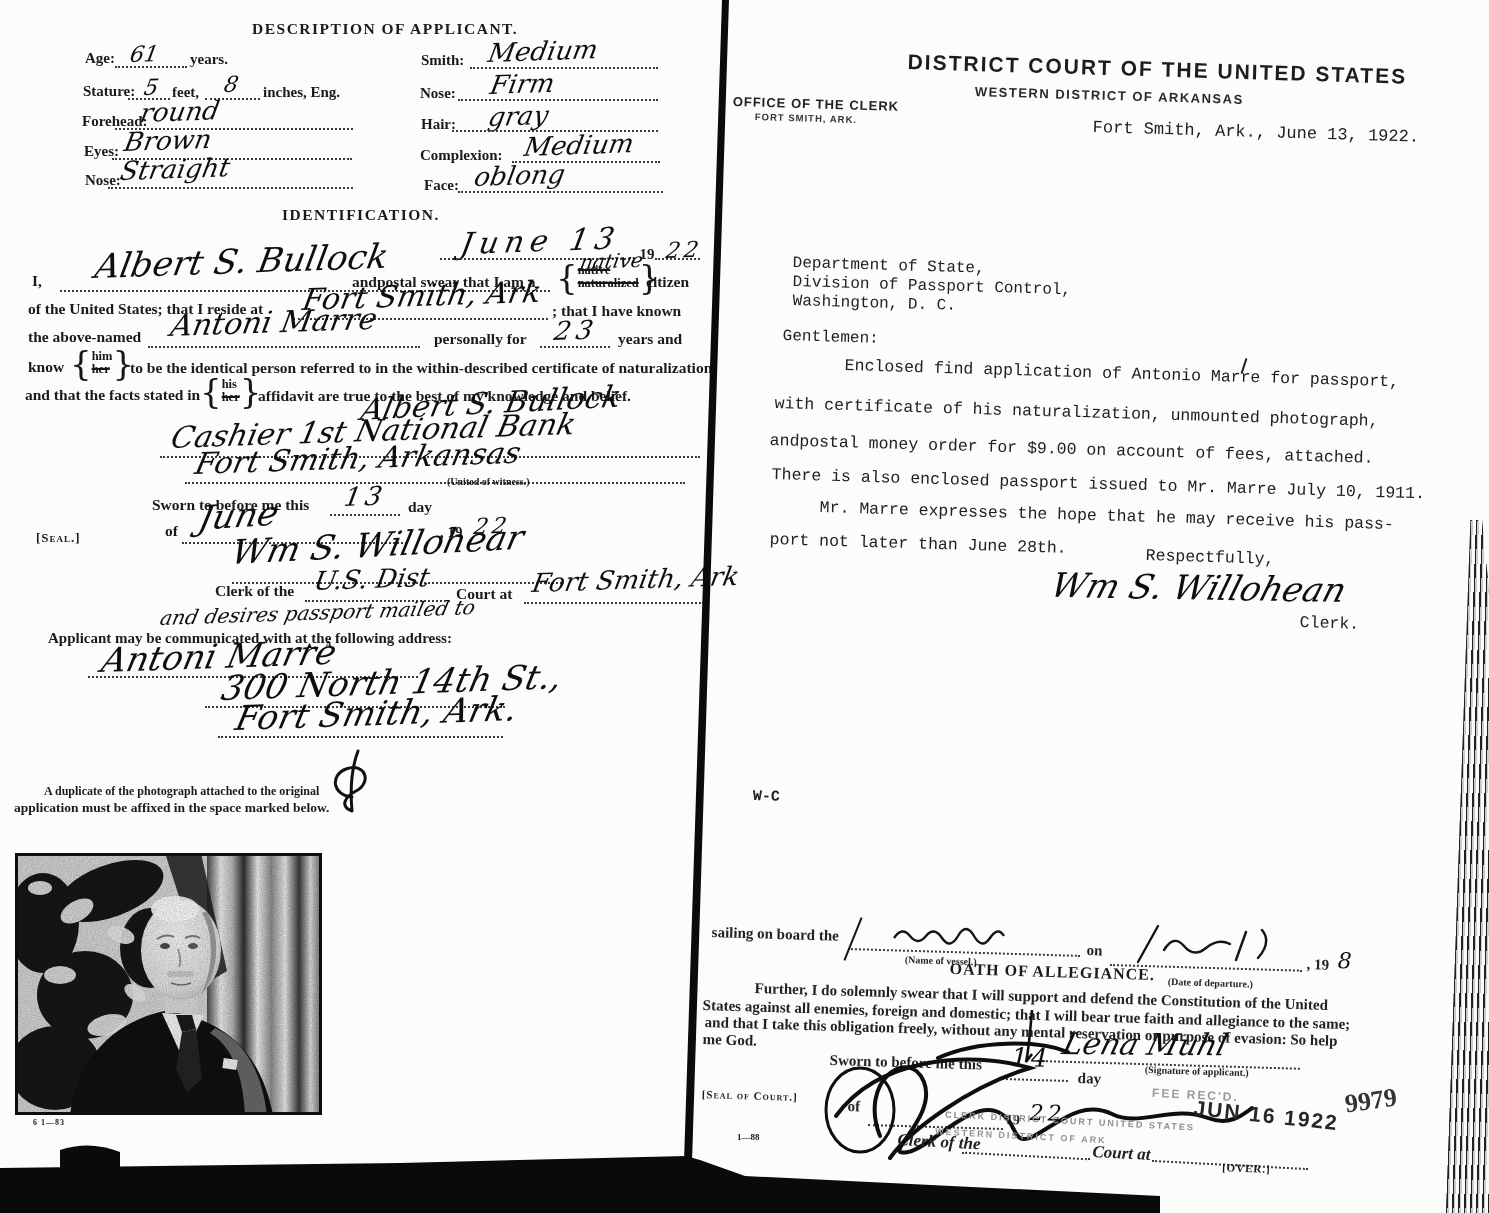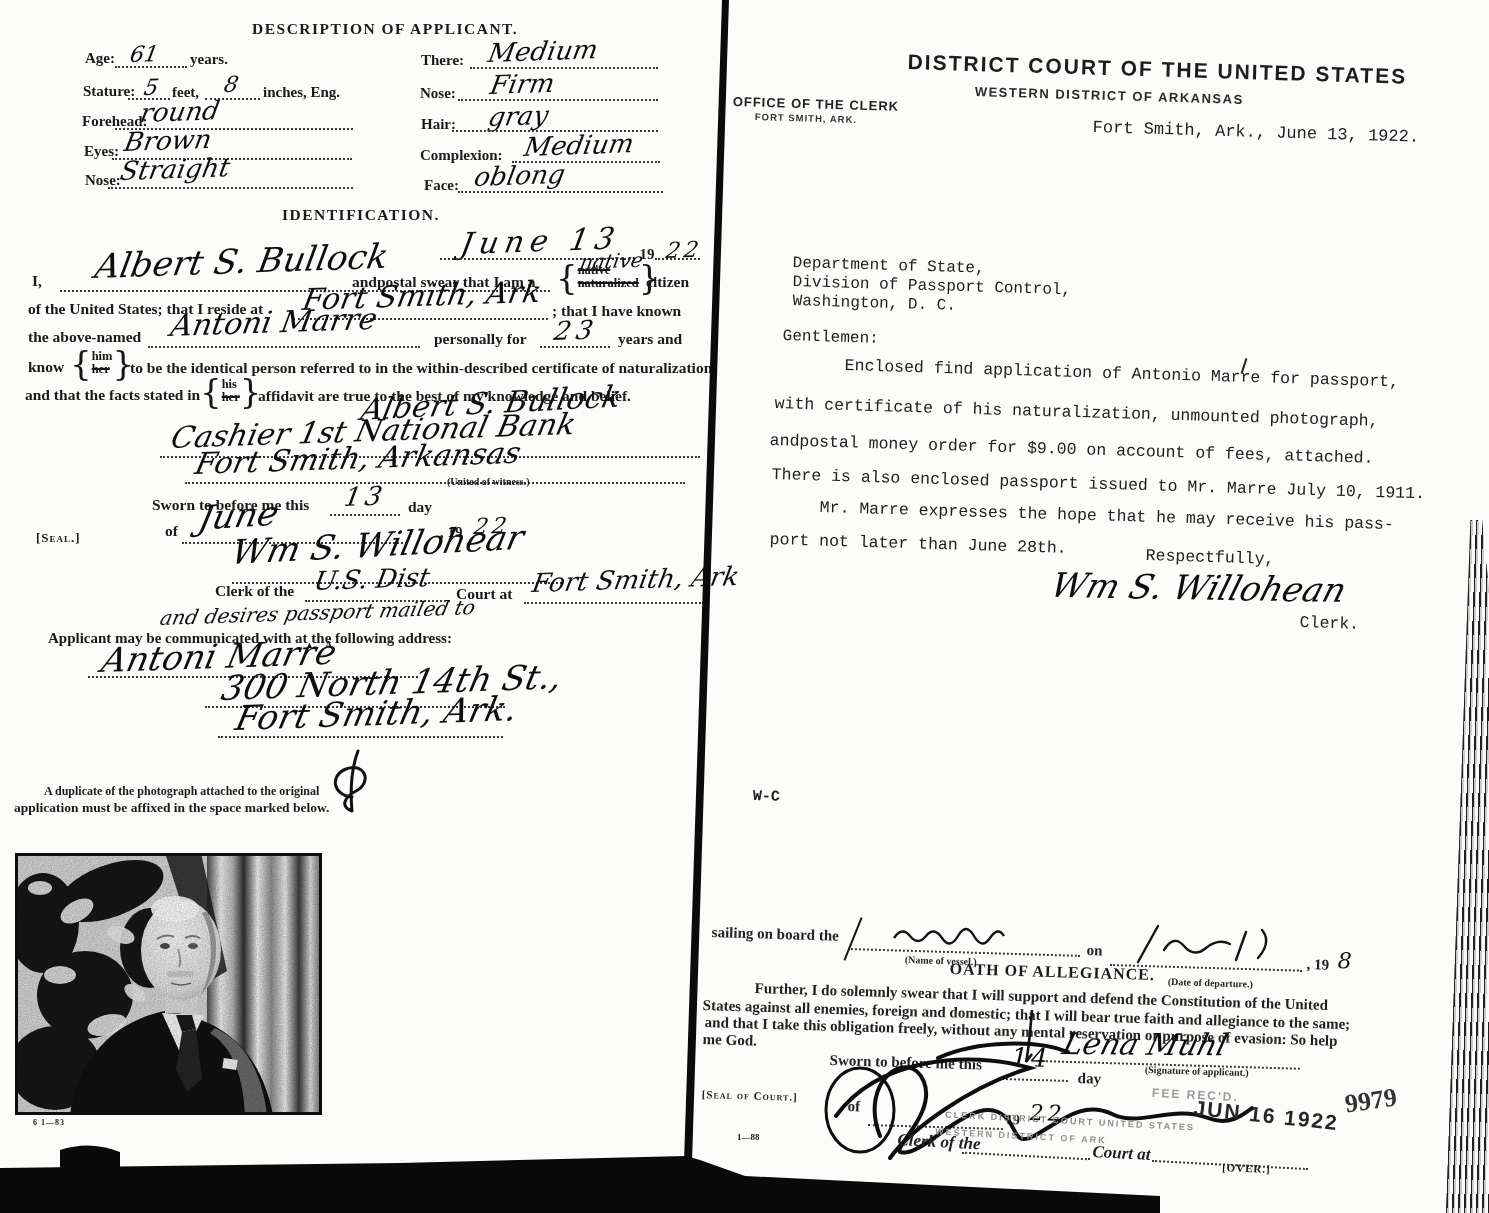--- a/index.html
+++ b/index.html
@@ -45,21 +45,21 @@
   <div class="dl" style="left:115px;top:128px;width:238px;"></div>
 
   <div class="abs print" style="left:84px;top:143px;font-size:15px;text-align:right;">Eyes:</div>
   <span class="abs hw hw26" style="left:122px;top:127px;">Brown</span>
   <div class="dl" style="left:112px;top:158px;width:240px;"></div>
 
   <div class="abs print" style="left:85px;top:172px;font-size:15px;">Nose:</div>
   <span class="abs hw hw26" style="left:118px;top:156px;">Straight</span>
   <div class="dl" style="left:108px;top:187px;width:245px;"></div>
 
-  <div class="abs print" style="left:421px;top:52px;font-size:15px;">There:</div>
+  <div class="abs print" style="left:421px;top:52px;font-size:15px;">Smith:</div>
   <span class="abs hw hw26" style="left:486px;top:38px;">Medium</span>
   <div class="dl" style="left:470px;top:67px;width:188px;"></div>
 
   <div class="abs print" style="left:420px;top:85px;font-size:15px;">Nose:</div>
   <span class="abs hw hw26" style="left:488px;top:70px;">Firm</span>
   <div class="dl" style="left:458px;top:99px;width:200px;"></div>
 
   <div class="abs print" style="left:421px;top:116px;font-size:15px;">Hair:</div>
   <span class="abs hw hw26" style="left:486px;top:102px;">gray</span>
   <div class="dl" style="left:452px;top:130px;width:206px;"></div>

